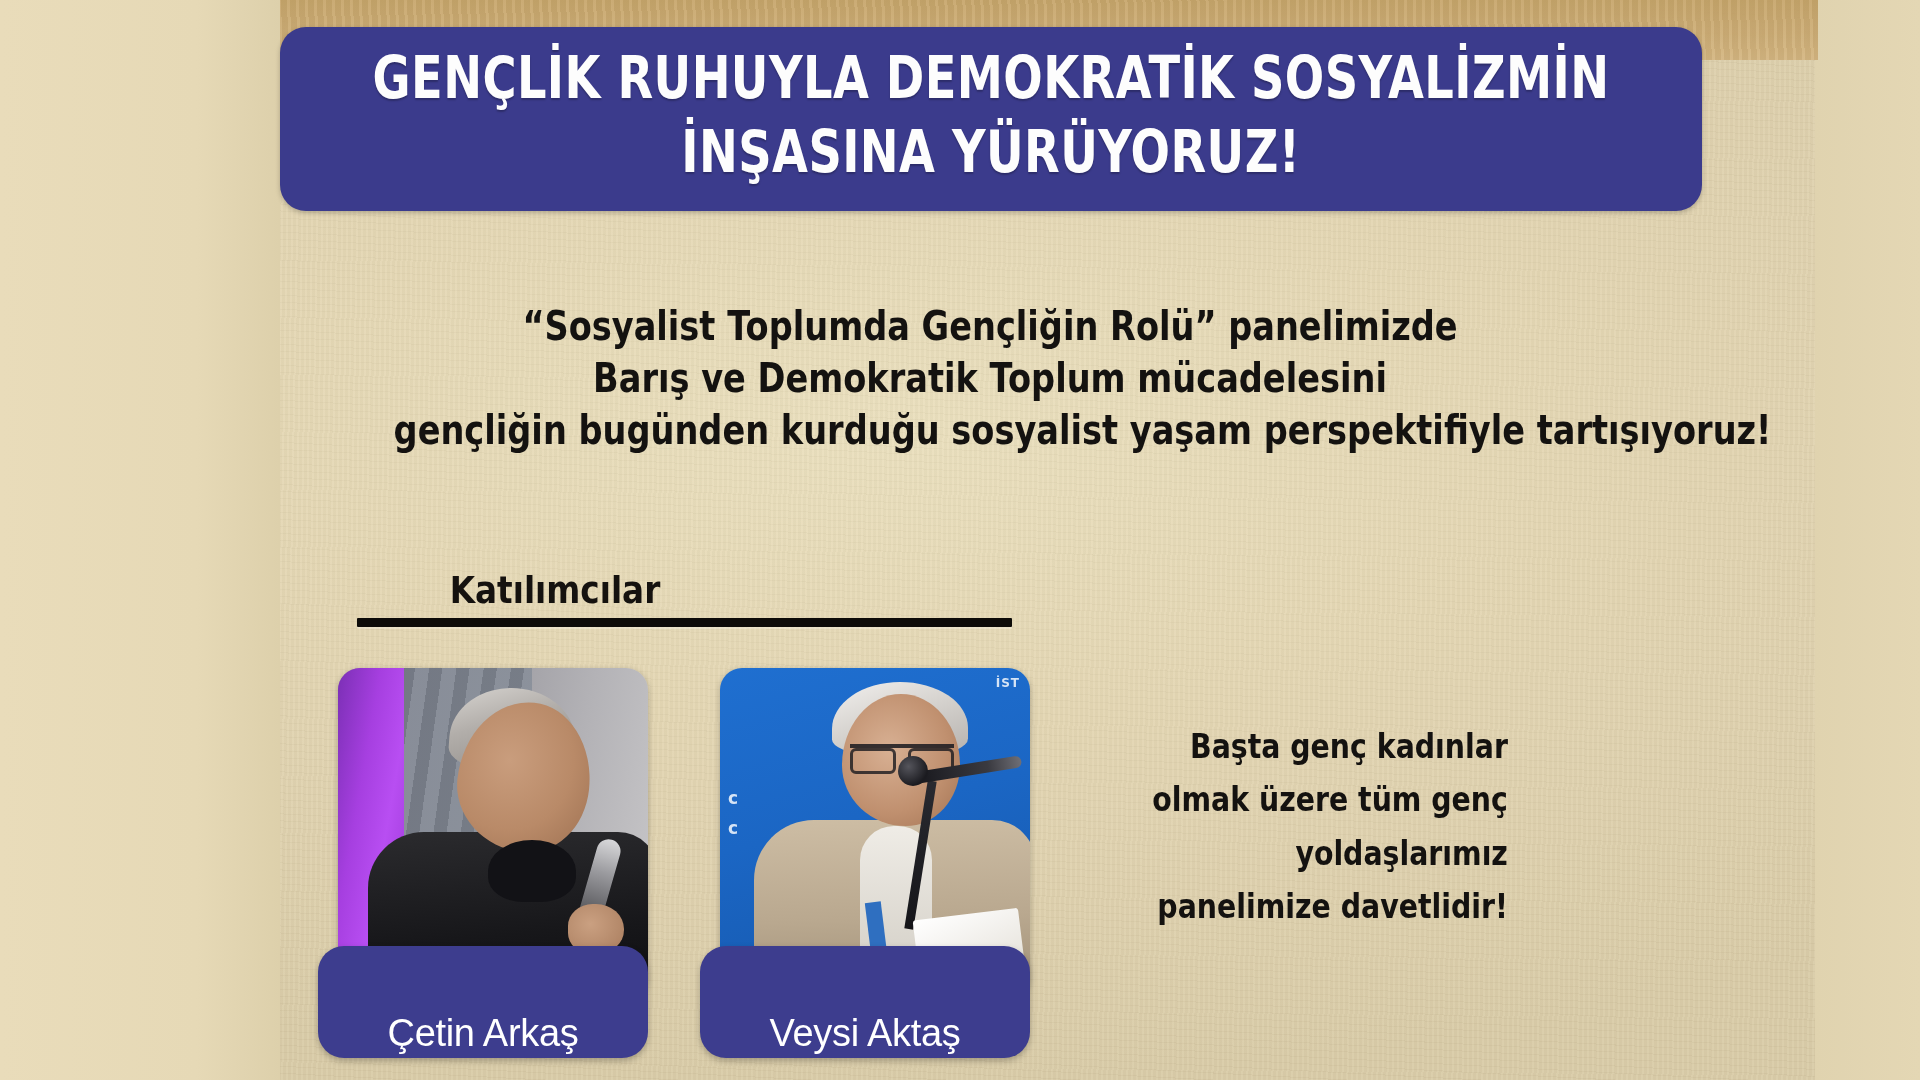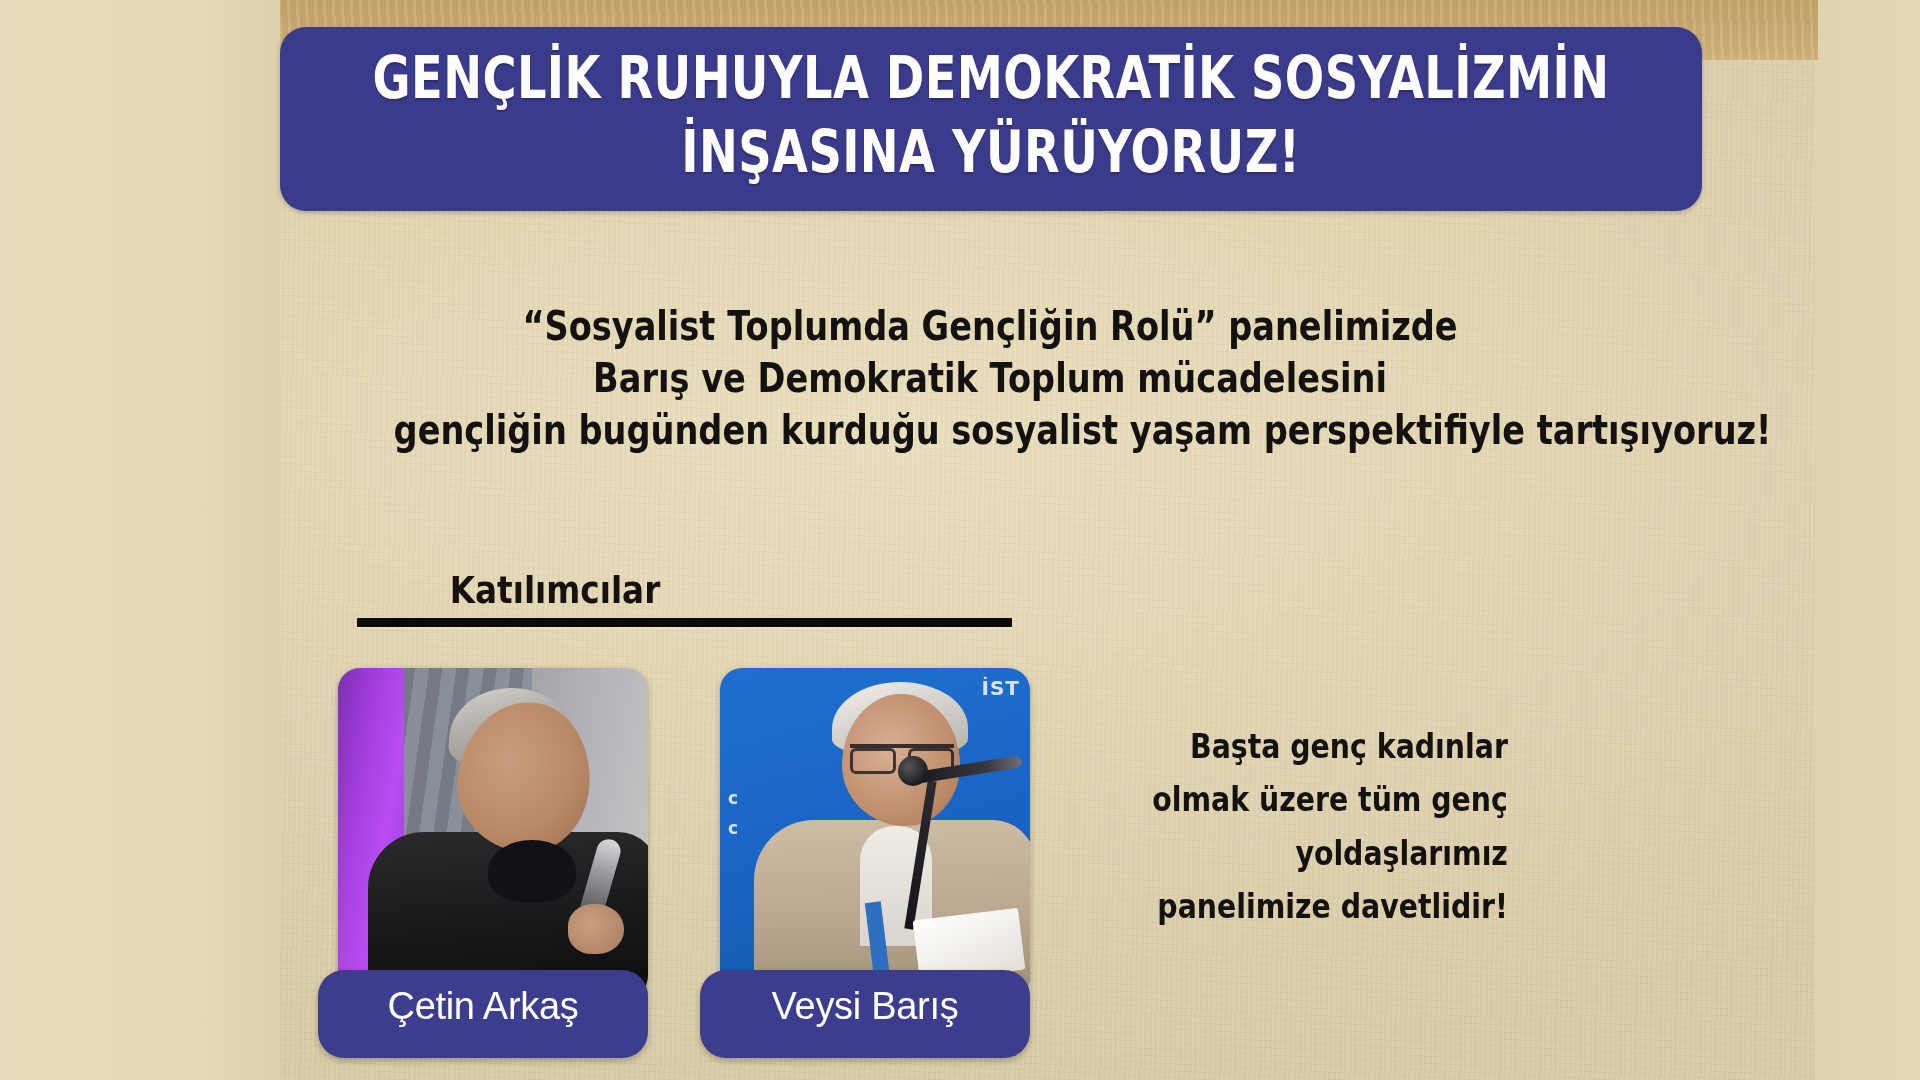--- a/index.html
+++ b/index.html
@@ -144,21 +144,21 @@
   
   #photo2 .bg{
     position:absolute;inset:0;
     background:linear-gradient(165deg,#1f6fd0 0%, #1b66c4 45%, #1557ab 100%);
   }
   #photo2 .bgtext{
     position:absolute;color:rgba(255,255,255,.82);
     font-family:"DejaVu Sans","Liberation Sans",sans-serif;font-weight:bold;
     letter-spacing:1px;
   }
-  #photo2 .t1{right:10px;top:8px;font-size:20px;}
+  #photo2 .t1{right:10px;top:8px;font-size:12px;}
   #photo2 .t2{left:8px;top:120px;font-size:17px;}
   #photo2 .t3{left:8px;top:150px;font-size:17px;}
   #photo2 .t4{right:14px;top:166px;font-size:17px;}
   #photo2 .t5{right:16px;top:196px;font-size:17px;}
   #photo2 .t6{right:20px;top:226px;font-size:17px;}
   #photo2 .head{
     position:absolute;left:122px;top:26px;width:118px;height:132px;
     background:radial-gradient(ellipse at 40% 42%, #d8b093 0%, #c0906f 58%, #a27353 100%);
     border-radius:50% 50% 46% 54%/54% 54% 46% 46%;
   }
@@ -206,25 +206,25 @@
     background:linear-gradient(180deg,#2a2a30 0%,#151519 100%);
     transform:rotate(9deg);
   }
   #photo2 .paper{
     position:absolute;right:8px;bottom:22px;width:106px;height:62px;
     background:linear-gradient(160deg,#ffffff 0%,#e4e0d8 100%);
     transform:rotate(-7deg);border-radius:3px;
   }
 
   .nameplate{
-    position:absolute;left:0;bottom:0;width:330px;height:88px;
+    position:absolute;left:0;bottom:0;width:330px;height:112px;
     background:#3d3d8e;border-radius:26px;
     display:flex;align-items:flex-end;justify-content:center;
     box-shadow:0 3px 6px rgba(0,0,0,.25);
-    box-sizing:border-box;padding-bottom:30px;
+    box-sizing:border-box;padding-bottom:3px;
   }
   .nametext{
     color:#ffffff;font-family:"Liberation Sans",sans-serif;
     font-weight:normal;font-size:38px;letter-spacing:-0.3px;
     white-space:nowrap;
   }
 
   
   #rightblock{
     position:absolute;left:1108px;top:720px;width:430px;
@@ -291,21 +291,21 @@
       <div class="lanyard"></div>
       <div class="hair"></div>
       <div class="head"></div>
       <div class="glasses"></div>
       <div class="micstand"></div>
       <div class="mic"></div>
       <div class="micball"></div>
       <div class="paper"></div>
     </div>
     <div class="nameplate">
-      <span class="nametext">Veysi Barış</span>
+      <span class="nametext">Veysi Aktaş</span>
     </div>
   </div>
 
   <div id="rightblock">
     <div class="rline">Başta genç kadınlar</div>
     <div class="rline">olmak üzere tüm genç</div>
     <div class="rline">yoldaşlarımız</div>
     <div class="rline">panelimize davetlidir!</div>
   </div>
 

